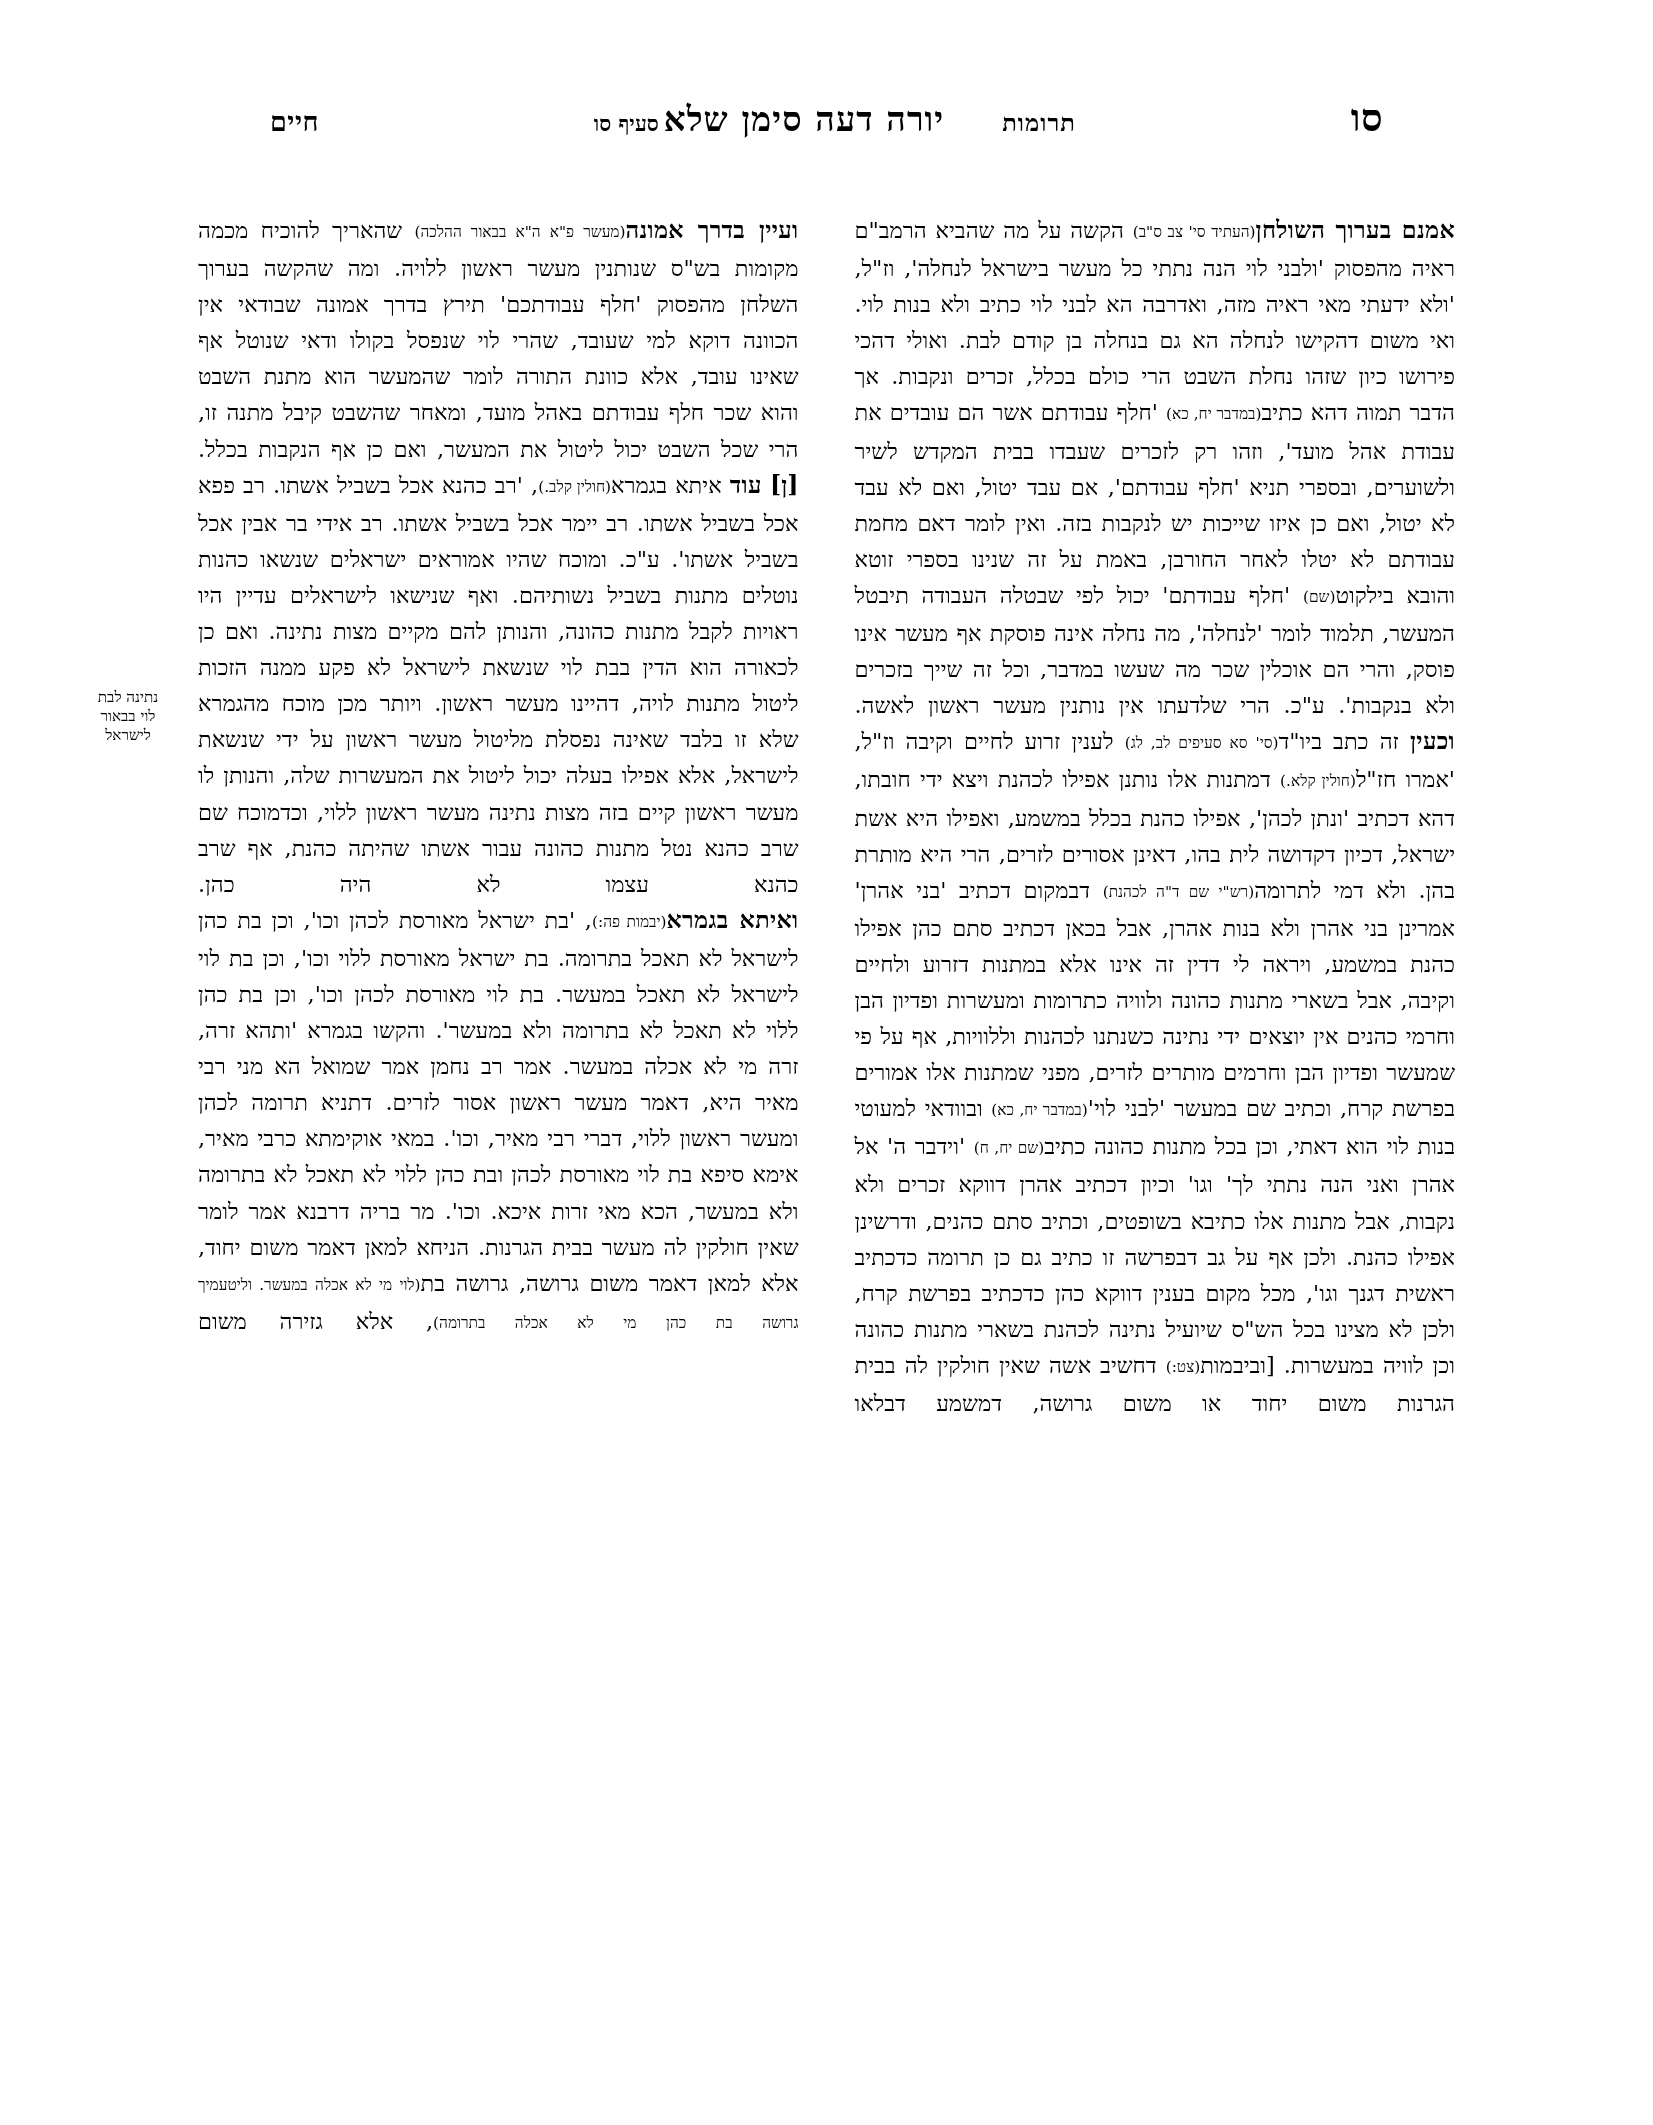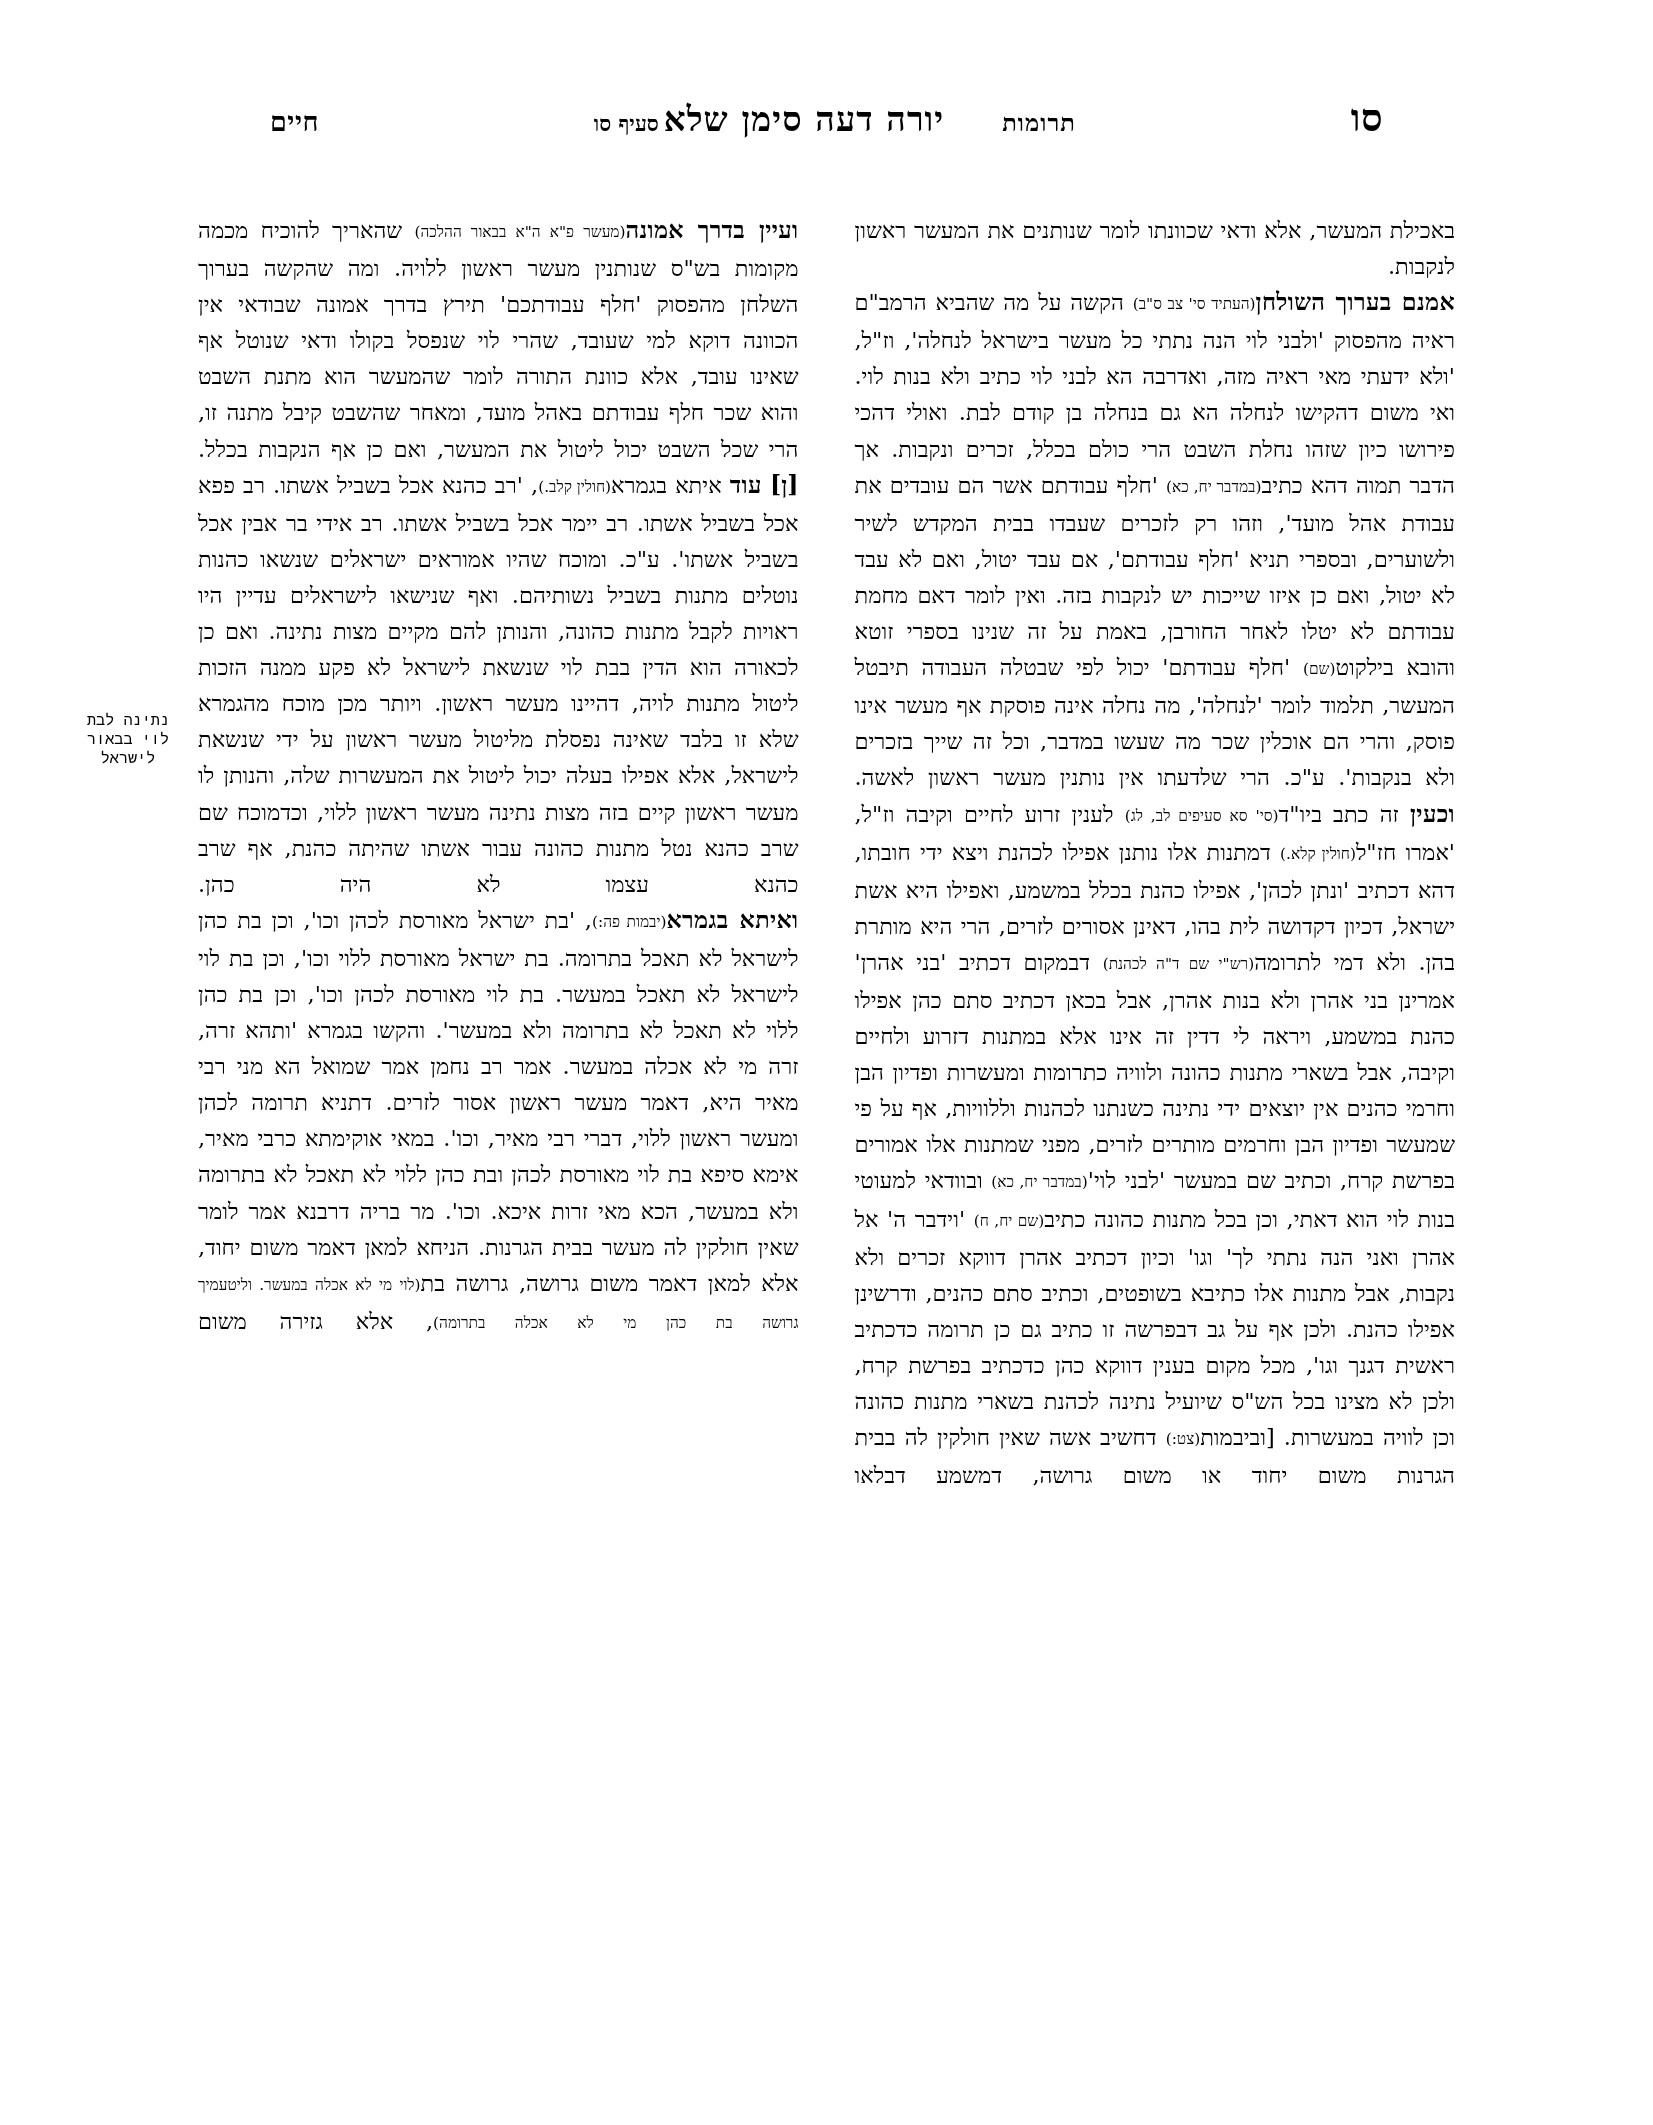--- a/index.html
+++ b/index.html
@@ -131,22 +131,21 @@
     position: absolute;
     width: 104px;
     font-family: "DejaVu Serif", "Liberation Serif", serif;
     font-size: 15.2px;
     line-height: 19px;
     text-align: center;
     direction: rtl;
   }
   .margin-note.left-gloss {
     left: -122px;
-    top: 500px;
-    font-family: Liberation Mono, monospace;
+    top: 476px;
   }
 </style>
 </head>
 <body>
 
 <div class="page">
 
   <div class="running-head">
     <div class="head-folio">סו</div>
     <div class="head-center">
@@ -156,23 +155,20 @@
         <span class="head-siman-sub">סעיף סו</span>
       </div>
     </div>
     <div class="head-author">חיים</div>
   </div>
 
   <div class="columns">
 
     <div class="col">
 
-      <p class="para">
-        <span>באכילת המעשר, אלא ודאי שכוונתו לומר שנותנים את המעשר ראשון לנקבות.</span>
-      </p>
 
       <p class="para">
         <span class="lead">אמנם בערוך השולחן</span><span class="src">(העתיד סי' צב ס"ב)</span><span> הקשה על מה שהביא הרמב"ם ראיה מהפסוק 'ולבני לוי הנה נתתי כל מעשר בישראל לנחלה', וז"ל, 'ולא ידעתי מאי ראיה מזה, ואדרבה הא לבני לוי כתיב ולא בנות לוי. ואי משום דהקישו לנחלה הא גם בנחלה בן קודם לבת. ואולי דהכי פירושו כיון שזהו נחלת השבט הרי כולם בכלל, זכרים ונקבות. אך הדבר תמוה דהא כתיב</span><span class="src">(במדבר יח, כא)</span><span> 'חלף עבודתם אשר הם עובדים את עבודת אהל מועד', וזהו רק לזכרים שעבדו בבית המקדש לשיר ולשוערים, ובספרי תניא 'חלף עבודתם', אם עבד יטול, ואם לא עבד לא יטול, ואם כן איזו שייכות יש לנקבות בזה. ואין לומר דאם מחמת עבודתם לא יטלו לאחר החורבן, באמת על זה שנינו בספרי זוטא והובא בילקוט</span><span class="src">(שם)</span><span> 'חלף עבודתם' יכול לפי שבטלה העבודה תיבטל המעשר, תלמוד לומר 'לנחלה', מה נחלה אינה פוסקת אף מעשר אינו פוסק, והרי הם אוכלין שכר מה שעשו במדבר, וכל זה שייך בזכרים ולא בנקבות'. ע"כ. הרי שלדעתו אין נותנין מעשר ראשון לאשה.</span>
       </p>
 
       <p class="para">
         <span class="lead">וכעין</span><span> זה כתב ביו"ד</span><span class="src">(סי' סא סעיפים לב, לג)</span><span> לענין זרוע לחיים וקיבה וז"ל, 'אמרו חז"ל</span><span class="src">(חולין קלא.)</span><span> דמתנות אלו נותנן אפילו לכהנת ויצא ידי חובתו, דהא דכתיב 'ונתן לכהן', אפילו כהנת בכלל במשמע, ואפילו היא אשת ישראל, דכיון דקדושה לית בהו, דאינן אסורים לזרים, הרי היא מותרת בהן. ולא דמי לתרומה</span><span class="src">(רש"י שם ד"ה לכהנת)</span><span> דבמקום דכתיב 'בני אהרן' אמרינן בני אהרן ולא בנות אהרן, אבל בכאן דכתיב סתם כהן אפילו כהנת במשמע, ויראה לי דדין זה אינו אלא במתנות דזרוע ולחיים וקיבה, אבל בשארי מתנות כהונה ולוויה כתרומות ומעשרות ופדיון הבן וחרמי כהנים אין יוצאים ידי נתינה כשנתנו לכהנות וללוויות, אף על פי שמעשר ופדיון הבן וחרמים מותרים לזרים, מפני שמתנות אלו אמורים בפרשת קרח, וכתיב שם במעשר 'לבני לוי'</span><span class="src">(במדבר יח, כא)</span><span> ובוודאי למעוטי בנות לוי הוא דאתי, וכן בכל מתנות כהונה כתיב</span><span class="src">(שם יח, ח)</span><span> 'וידבר ה' אל אהרן ואני הנה נתתי לך' וגו' וכיון דכתיב אהרן דווקא זכרים ולא נקבות, אבל מתנות אלו כתיבא בשופטים, וכתיב סתם כהנים, ודרשינן אפילו כהנת. ולכן אף על גב דבפרשה זו כתיב גם כן תרומה כדכתיב ראשית דגנך וגו', מכל מקום בענין דווקא כהן כדכתיב בפרשת קרח, ולכן לא מצינו בכל הש"ס שיועיל נתינה לכהנת בשארי מתנות כהונה וכן לוויה במעשרות. [וביבמות</span><span class="src">(צט:)</span><span> דחשיב אשה שאין חולקין לה בבית הגרנות משום יחוד או משום גרושה, דמשמע דבלאו</span>
       </p>
 
     </div>

